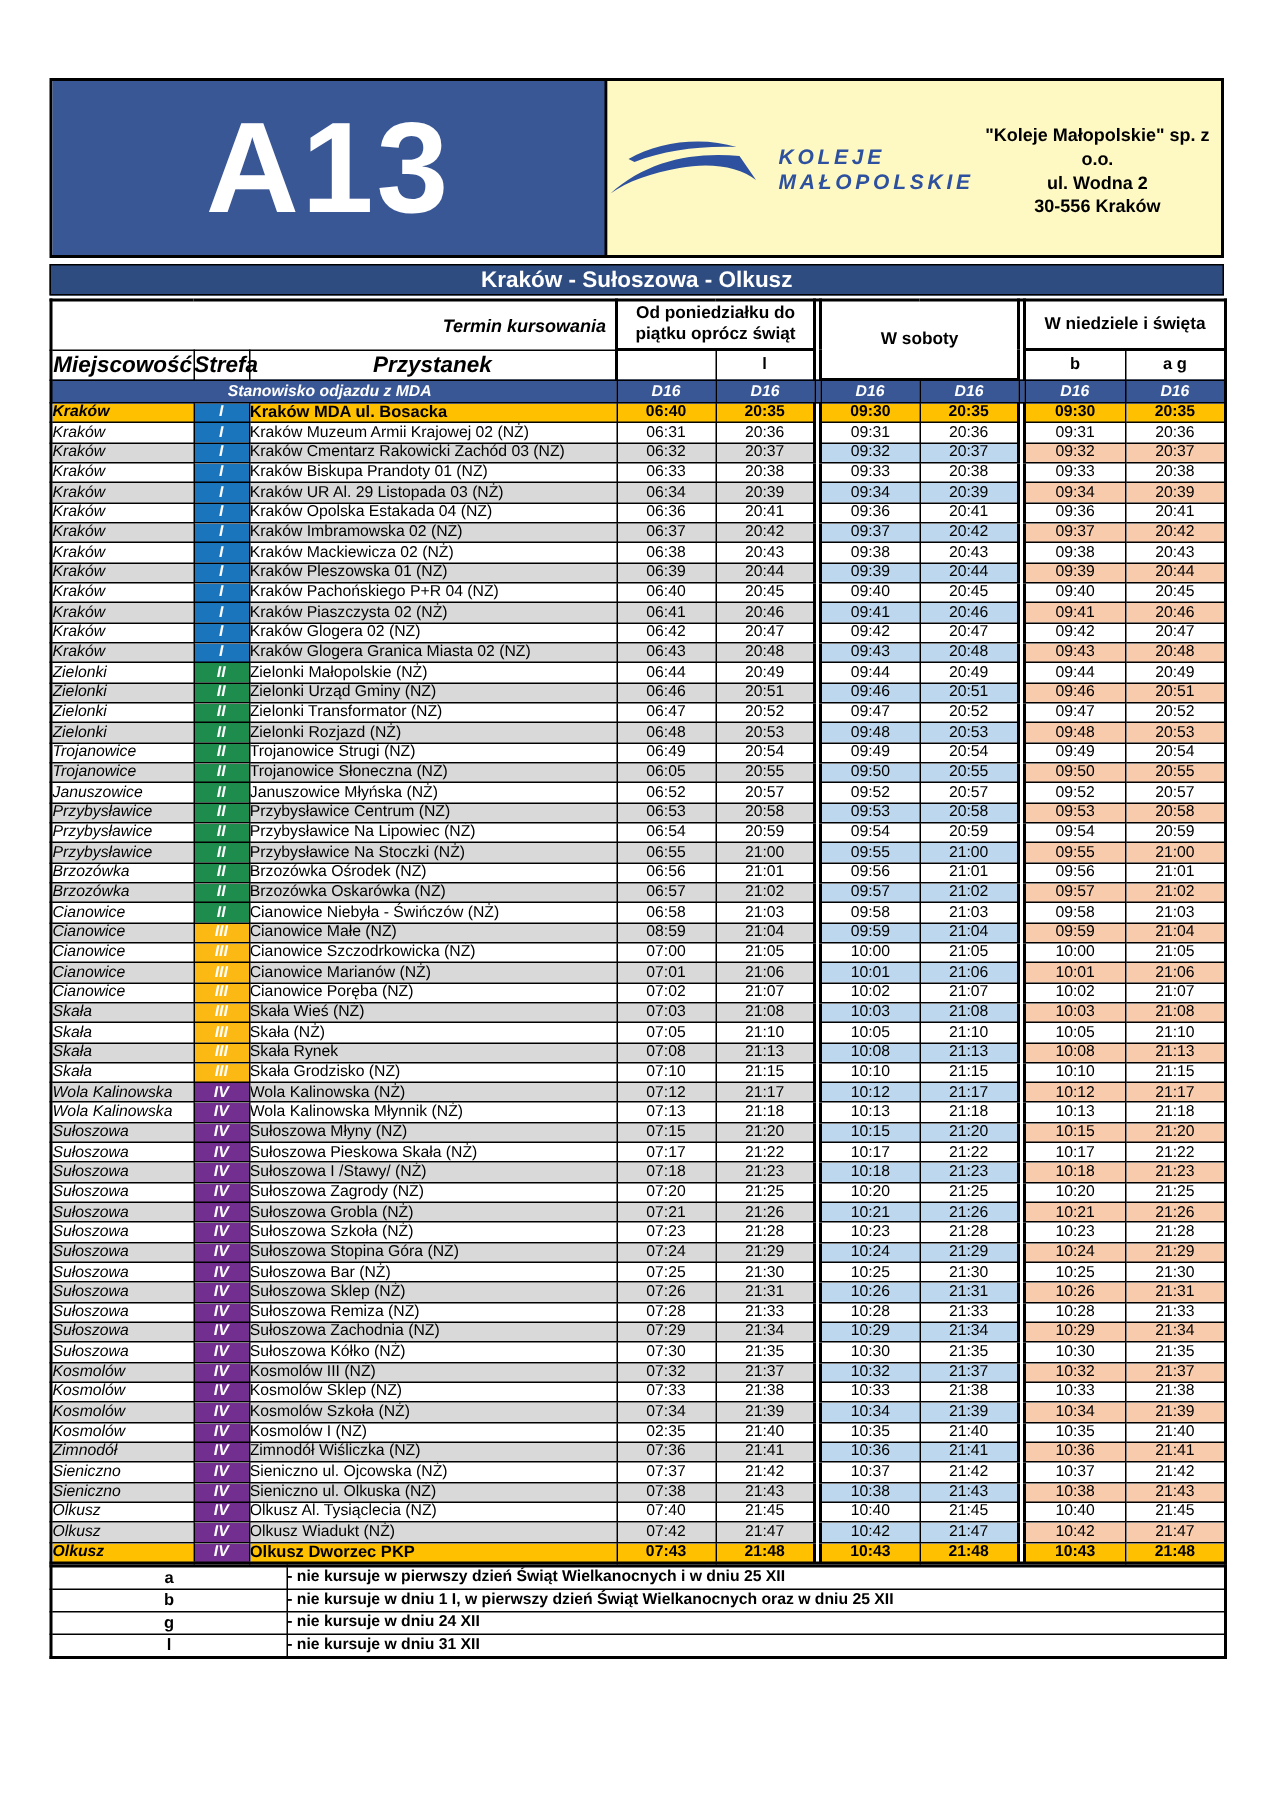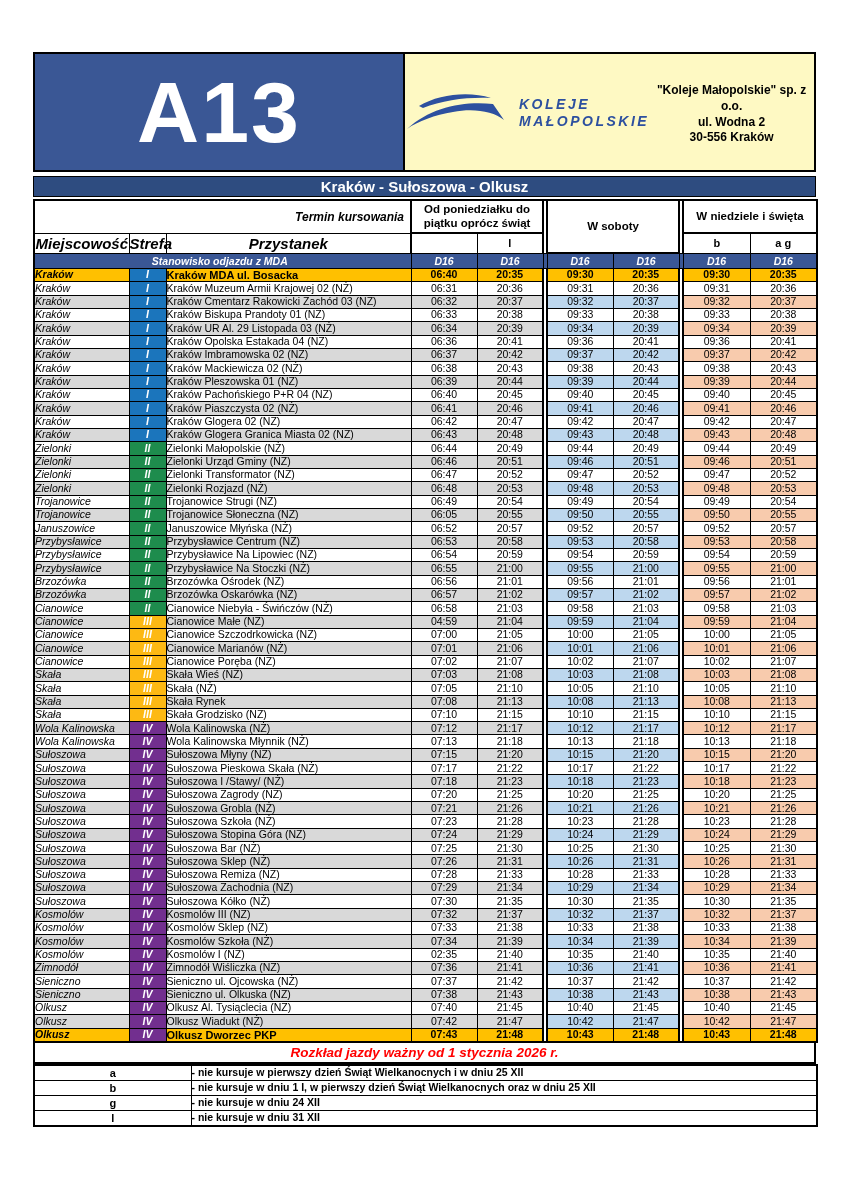--- a/index.html
+++ b/index.html
@@ -490,21 +490,21 @@
             <td class="time sat">09:58</td>
             <td class="time sat">21:03</td>
             <td class="sp"></td>
             <td class="time sun">09:58</td>
             <td class="time sun">21:03</td>
           </tr>
           <tr class="gray">
             <td class="city">Cianowice</td>
             <td class="zone" style="background: rgb(253, 185, 19);">III</td>
             <td class="stop">Cianowice Małe (NŻ)</td>
-            <td class="time">04:59</td>
+            <td class="time">08:59</td>
             <td class="time">21:04</td>
             <td class="sp"></td>
             <td class="time sat">09:59</td>
             <td class="time sat">21:04</td>
             <td class="sp"></td>
             <td class="time sun">09:59</td>
             <td class="time sun">21:04</td>
           </tr>
           <tr class="white">
             <td class="city">Cianowice</td>
@@ -905,21 +905,20 @@
             <td class="sp"></td>
             <td class="time sat">10:43</td>
             <td class="time sat">21:48</td>
             <td class="sp"></td>
             <td class="time sun">10:43</td>
             <td class="time sun">21:48</td>
           </tr>
         </tbody>
     </table>
 
-    <div class="validity">Rozkład jazdy ważny od 1 stycznia 2026 r.</div>
 
     <table class="legend">
       <colgroup>
           <col style="width:157px">
           <col style="width:626px">
         </colgroup>
       <tbody>
           <tr>
             <td class="lg-sym">a</td>
             <td class="lg-desc">- nie kursuje w pierwszy dzień Świąt Wielkanocnych i w dniu 25 XII</td>

